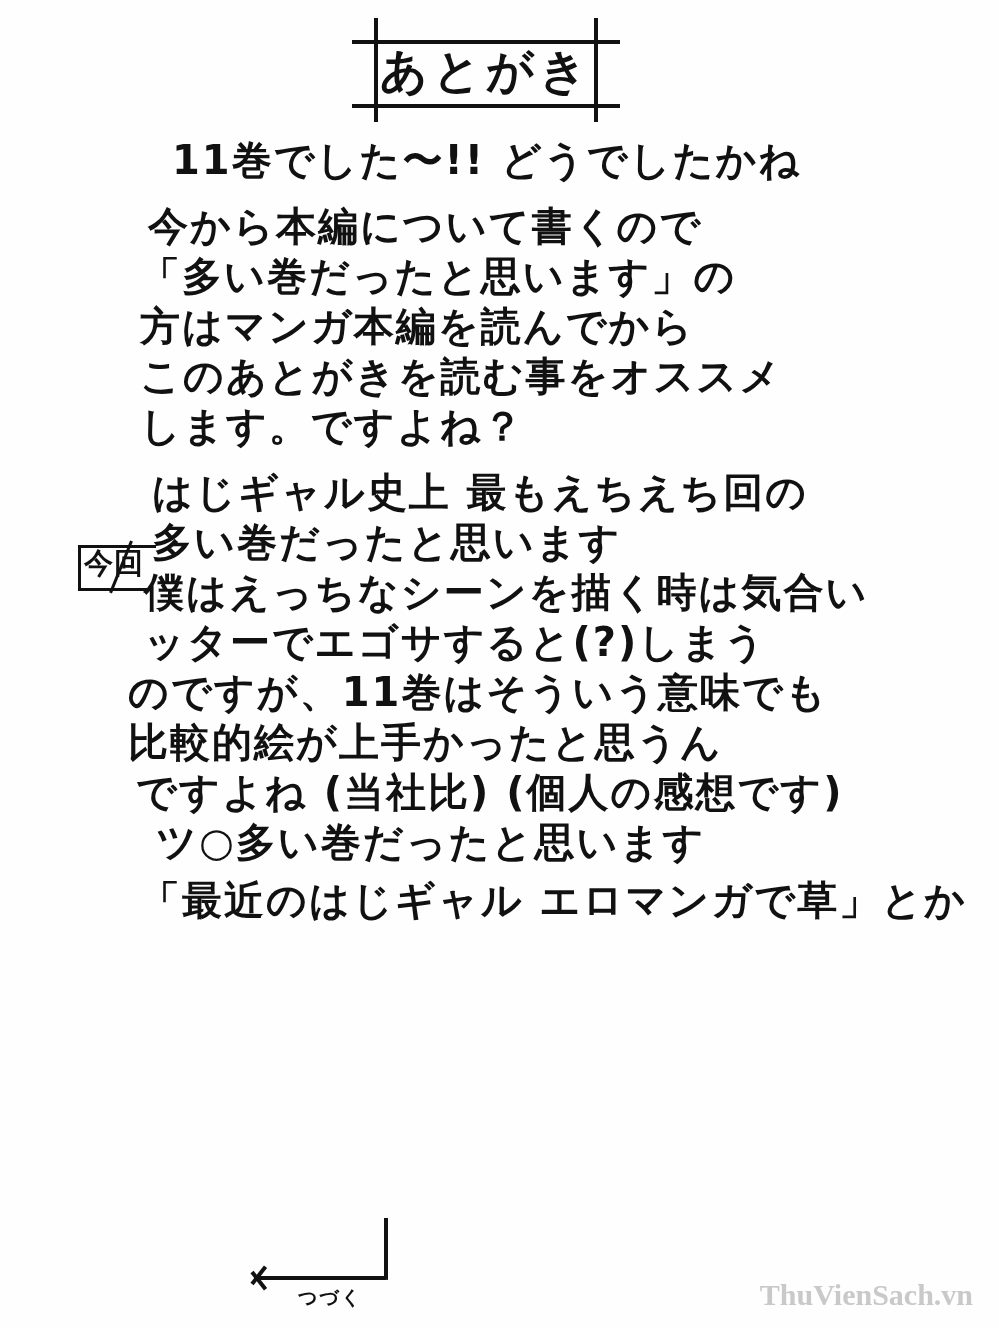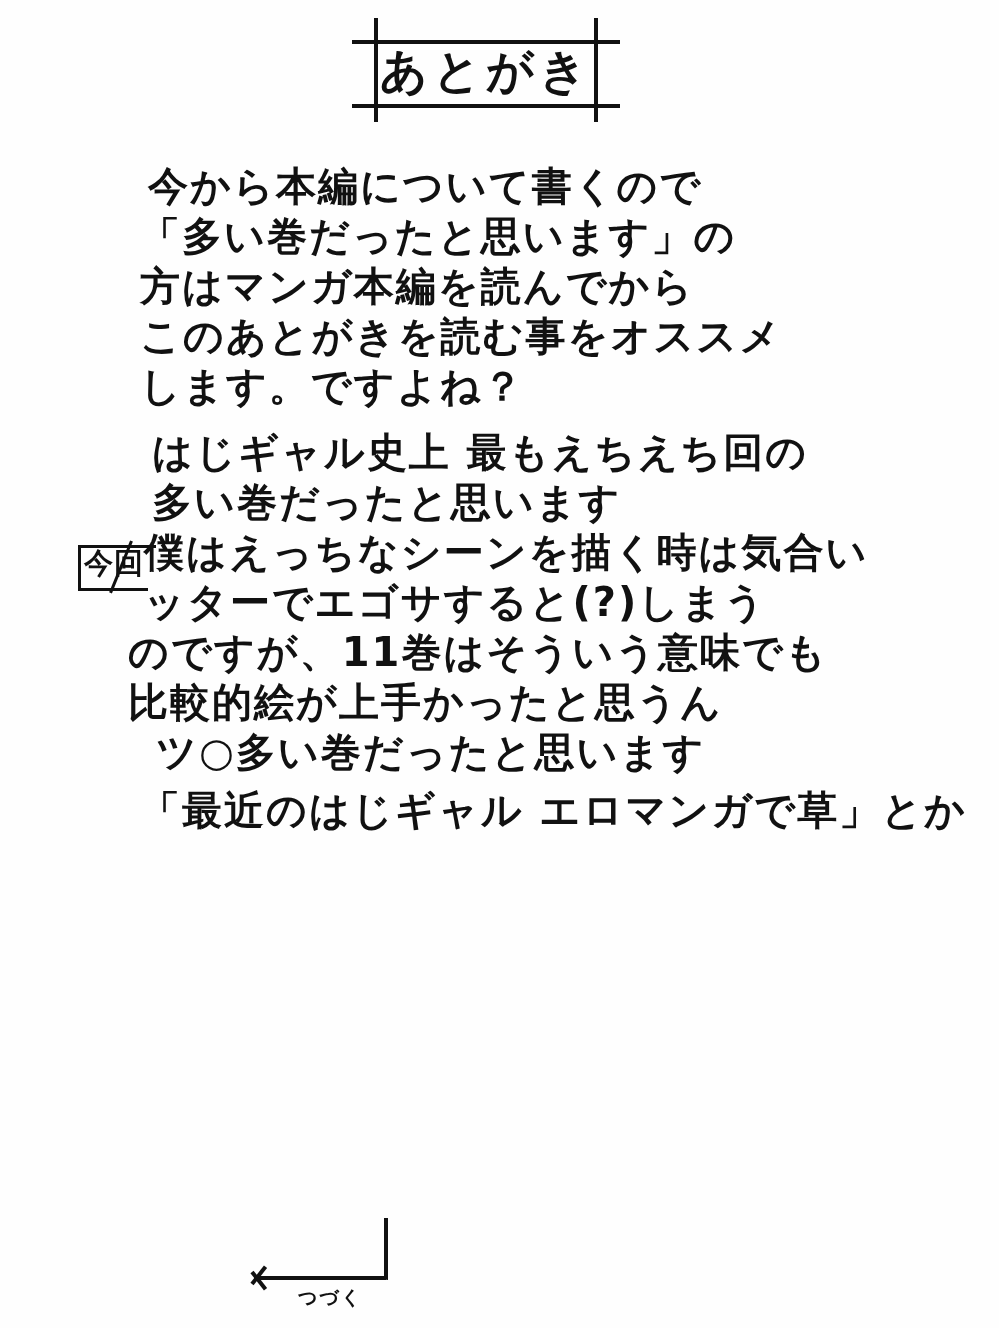--- a/index.html
+++ b/index.html
@@ -194,37 +194,40 @@
 
   <div id="konkai-marker">
     <div class="mk-line mk-top"></div>
     <div class="mk-line mk-left"></div>
     <div class="mk-line mk-bottom"></div>
     <div class="mk-line mk-diag"></div>
     <div id="konkai-text">今回</div>
   </div>
 
   <div id="body-lines">
+    <div class="hw-line indent-a">11巻でした〜!! どうでしたかね</div>
     <div class="hw-line indent-b gap-top-lg">今から本編について書くので</div>
     <div class="hw-line indent-c gap-top-sm">「多い巻だったと思います」の</div>
     <div class="hw-line indent-c gap-top-sm">方はマンガ本編を読んでから</div>
     <div class="hw-line indent-c gap-top-sm">このあとがきを読む事をオススメ</div>
     <div class="hw-line indent-c gap-top-sm">します。ですよね？</div>
     <div class="hw-line indent-d gap-top-lg">はじギャル史上 最もえちえち回の</div>
     <div class="hw-line indent-d gap-top-sm">多い巻だったと思います</div>
     <div class="hw-line indent-f gap-top-sm">僕はえっちなシーンを描く時は気合い</div>
     <div class="hw-line indent-f gap-top-sm">ッターでエゴサすると(?)しまう</div>
     <div class="hw-line indent-g gap-top-sm">のですが、11巻はそういう意味でも</div>
     <div class="hw-line indent-g gap-top-sm">比較的絵が上手かったと思うん</div>
+    <div class="hw-line indent-h gap-top-sm">ですよね (当社比) (個人の感想です)</div>
     <div class="hw-line indent-i gap-top-sm">ツ○多い巻だったと思います</div>
     <div class="hw-line indent-c gap-top">「最近のはじギャル エロマンガで草」とか</div>
   </div>
 
   <div id="tsuzuku-arrow">
     <div class="ar-line ar-vert"></div>
     <div class="ar-line ar-horiz"></div>
     <div class="ar-line ar-head-1"></div>
     <div class="ar-line ar-head-2"></div>
   </div>
   <div id="tsuzuku-label">つづく</div>
 
+  <div id="watermark">ThuVienSach.vn</div>
 
 </div>
 
 </body></html>

